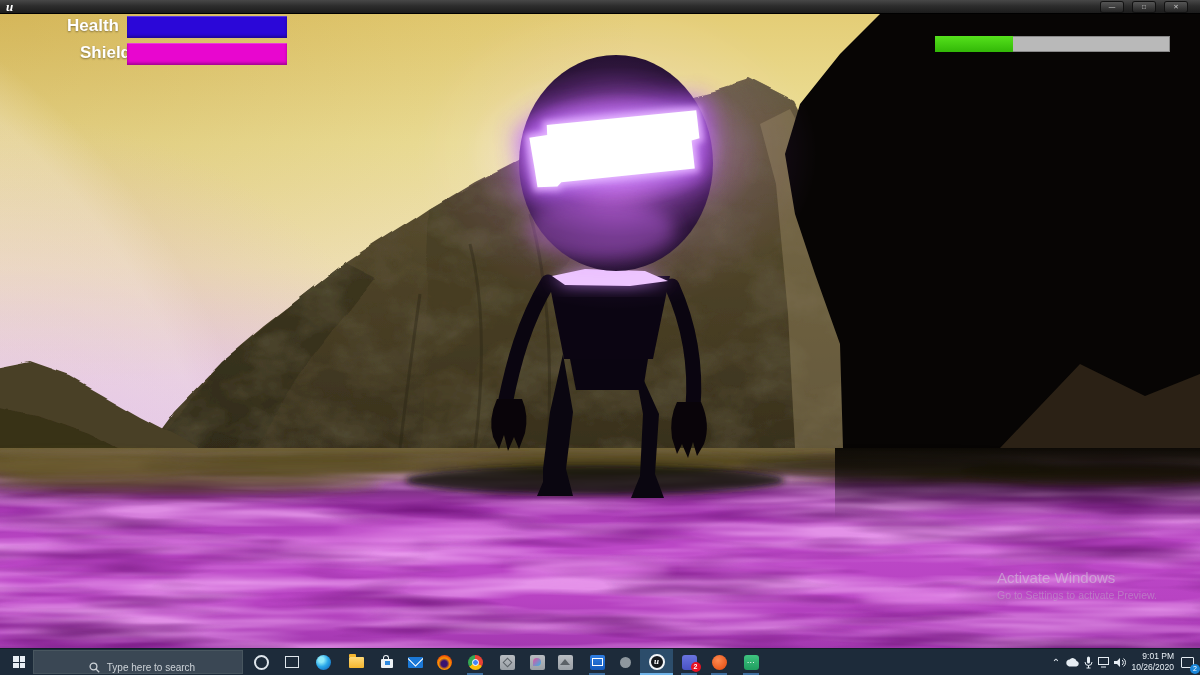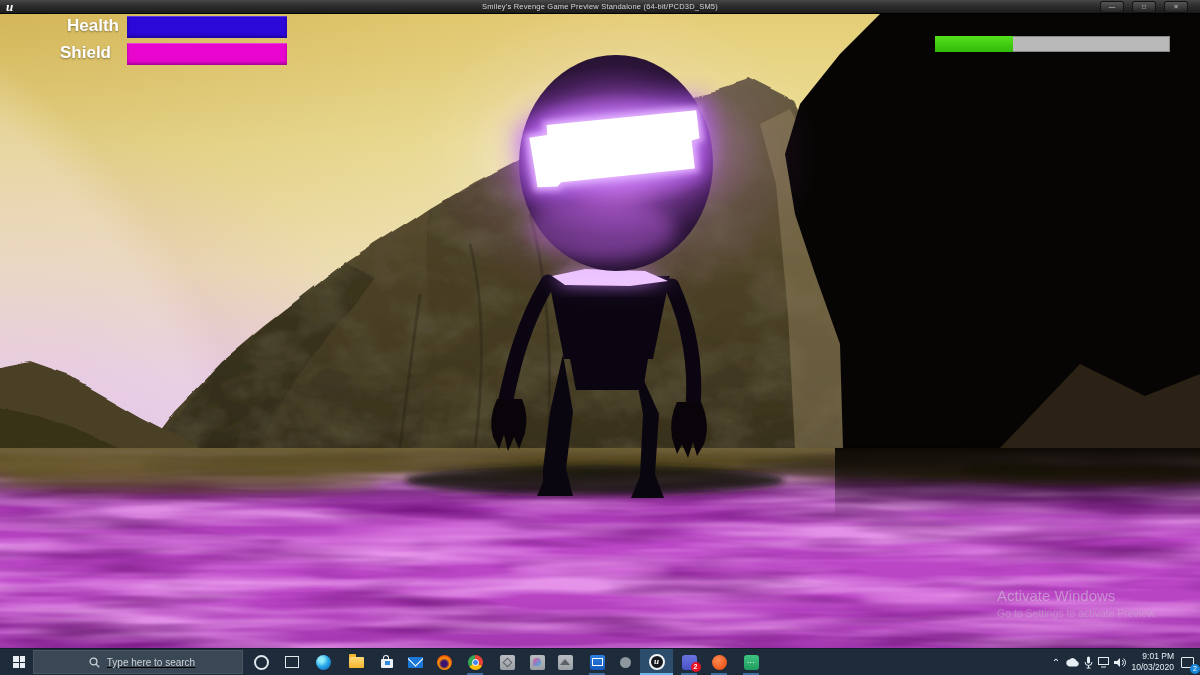--- a/index.html
+++ b/index.html
@@ -8,36 +8,36 @@
     background:linear-gradient(#484848,#2d2d2d 45%,#1b1b1b);border-bottom:1px solid #000;box-sizing:border-box;}
   .tb-title{position:absolute;top:2px;left:0;width:100%;text-align:center;font-size:7.5px;color:#d6d6d6;letter-spacing:0.2px;}
   .ue-badge{position:absolute;left:6px;top:-1px;color:#fff;font-family:"Liberation Serif",serif;font-style:italic;font-weight:bold;font-size:13px;}
   .winbtn{position:absolute;top:2px;width:22px;height:10px;border-radius:2px;
     background:linear-gradient(#565656,#242424);box-shadow:0 0 0 1px #121212;color:#ccc;
     font-size:6.5px;line-height:10px;text-align:center;}
   #btn-min{left:1101px;} #btn-max{left:1133px;} #btn-close{left:1165px;}
   #viewport{position:absolute;top:14px;left:0;width:1200px;height:634px;background:#0a0708;}
   .hud-label{position:absolute;color:#fff;font-weight:bold;font-size:17px;text-shadow:0 1px 2px rgba(0,0,0,.4);}
   #health-label{left:67px;top:2px;}
-  #shield-label{left:60px;top:29px;}
+  #shield-label{left:80px;top:29px;}
   .hud-bar{position:absolute;left:127px;width:160px;height:22px;box-shadow:inset 0 1px 0 rgba(255,255,255,.22), inset 0 -2px 3px rgba(0,0,0,.3);}
   #health-bar{top:2px;}
   #shield-bar{top:29px;}
   #boss-bar{position:absolute;left:935px;top:22px;width:235px;height:16px;background:#b9b9b9;box-shadow:inset 0 0 0 1px rgba(80,80,80,.45);}
   #boss-fill{height:100%;background:linear-gradient(#55e11c,#32b807);}
-  #watermark{position:absolute;left:997px;top:574px;line-height:1;}
+  #watermark{position:absolute;left:997px;top:556px;line-height:1;}
   #wm1{font-size:15px;color:rgba(214,214,220,.5);}
   #wm2{font-size:10.5px;color:rgba(196,196,202,.4);margin-top:5px;}
   #taskbar{position:absolute;left:0;top:648px;width:1200px;height:27px;background:#1d2b3a;border-top:1px solid #101c28;box-sizing:border-box;}
   .tb-item{position:absolute;top:0;height:26px;display:flex;align-items:center;justify-content:center;}
   #start-btn{left:6px;width:26px;}
   .win-logo{width:12px;height:12px;display:grid;grid-template-columns:5.5px 5.5px;grid-template-rows:5.5px 5.5px;gap:1px;}
   .win-logo div{background:#e8eef4;}
   #search-box{left:33px;top:1px;width:210px;height:24px;background:#3a4754;border:1px solid #48565f;box-sizing:border-box;
-     display:flex;align-items:center;padding-left:8px;text-decoration:underline;}
+     display:flex;align-items:flex-end;padding-left:8px;}
   #search-box span{font-size:10px;color:#cdd3d8;margin-left:7px;}
   .ticon{position:absolute;top:0;width:24px;height:26px;display:flex;align-items:center;justify-content:center;}
   .underline{position:absolute;bottom:0;left:4px;right:4px;height:2px;background:#3f6f9f;}
   .cortana-ring{width:11px;height:11px;border:2px solid #dfe6ec;border-radius:50%;}
   .taskview{width:12px;height:10px;border:1.5px solid #dfe6ec;position:relative;}
   .edge-ball{width:15px;height:15px;border-radius:50%;background:radial-gradient(circle at 35% 32%,#8ee9f8 0 18%,#2aa9ea 48%,#0a56b0 100%);}
   .folder{width:15px;height:11px;background:linear-gradient(#ffd977,#f4b62f);border-radius:1px;position:relative;}
   .folder:before{content:"";position:absolute;top:-3px;left:0;width:7px;height:3px;background:#f4b62f;border-radius:1px 1px 0 0;}
   .bag{width:12px;height:9px;background:#eef2f6;border-radius:1px;position:relative;margin-top:3px;}
   .bag:before{content:"";position:absolute;top:-4px;left:2px;width:6px;height:5px;border:1.5px solid #eef2f6;border-bottom:none;border-radius:4px 4px 0 0;box-sizing:border-box;}
@@ -69,21 +69,20 @@
   .ac-bubble{width:13px;height:11px;border:1.5px solid #e6edf3;border-radius:1px;position:relative;box-sizing:border-box;}
   .badge-blue{position:absolute;right:-2px;bottom:1px;width:10px;height:10px;border-radius:50%;background:#1a86d9;color:#fff;font-size:7px;line-height:10px;text-align:center;}
 </style>
 </head>
 <body>
 
 <div id="screen">
 
   <div id="titlebar">
     <span class="ue-badge">u</span>
-    <div class="tb-title">Smiley's Revenge Game Preview Standalone (64-bit/PCD3D_SM5)</div>
     <div class="winbtn" id="btn-min">—</div>
     <div class="winbtn" id="btn-max">□</div>
     <div class="winbtn" id="btn-close">✕</div>
   </div>
 
   <div id="viewport">
     <svg width="1200" height="634">
       <defs>
         <linearGradient id="sky" x1="0" y1="0" x2="0" y2="1">
           <stop offset="0" stop-color="#e4cd76"></stop>
@@ -362,20 +361,20 @@
         </svg>
     </div>
     <div class="tray-ic" style="left:1112px;">
       <svg width="13" height="11" viewBox="0 0 13 11">
           <polygon points="0,4 3,4 6,1 6,10 3,7 0,7" fill="#e6edf3"></polygon>
           <path d="M8,3 a3,3 0 0 1 0,5 M9.5,1.5 a5,5 0 0 1 0,8" stroke="#e6edf3" stroke-width="1" fill="none"></path>
         </svg>
     </div>
     <div id="tray-clock">
       <div>9:01 PM</div>
-      <div>10/03/2020</div>
+      <div>10/26/2020</div>
     </div>
     <div id="action-center">
       <div class="ac-bubble"></div>
       <div class="badge-blue">2</div>
     </div>
   </div>
 </div>
 
 </body></html>

